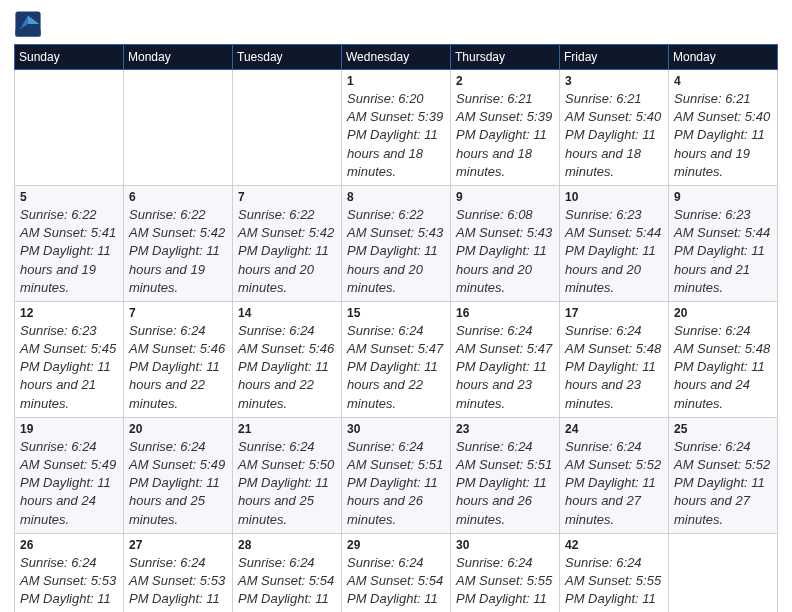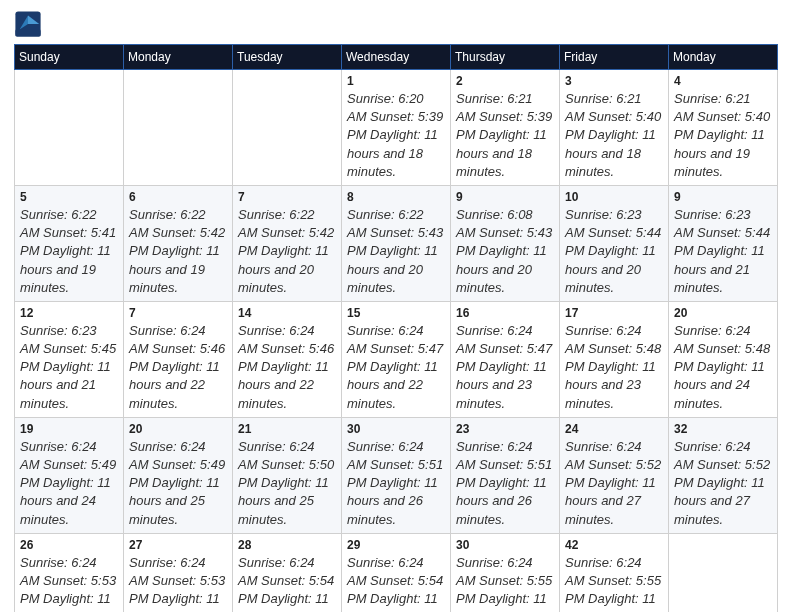--- a/index.html
+++ b/index.html
@@ -278,21 +278,21 @@
 Sunset: 5:51 PM
 Daylight: 11 hours and 26 minutes.</div>
           </td>
           <td>
             <span class="day-num">24</span>
             <div class="day-info">Sunrise: 6:24 AM
 Sunset: 5:52 PM
 Daylight: 11 hours and 27 minutes.</div>
           </td>
           <td>
-            <span class="day-num">32</span>
+            <span class="day-num">25</span>
             <div class="day-info">Sunrise: 6:24 AM
 Sunset: 5:52 PM
 Daylight: 11 hours and 27 minutes.</div>
           </td>
         </tr>
         <tr>
           <td>
             <span class="day-num">26</span>
             <div class="day-info">Sunrise: 6:24 AM
 Sunset: 5:53 PM

